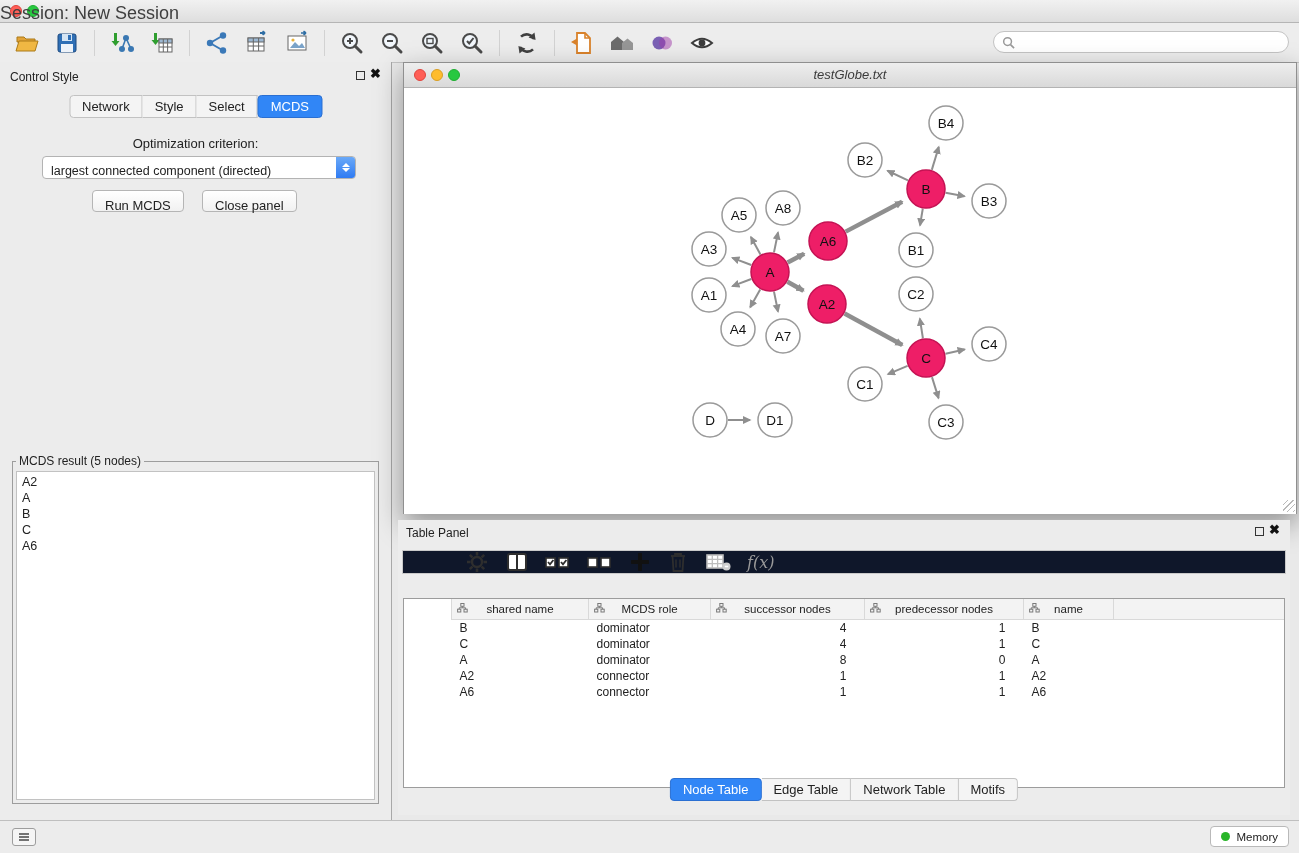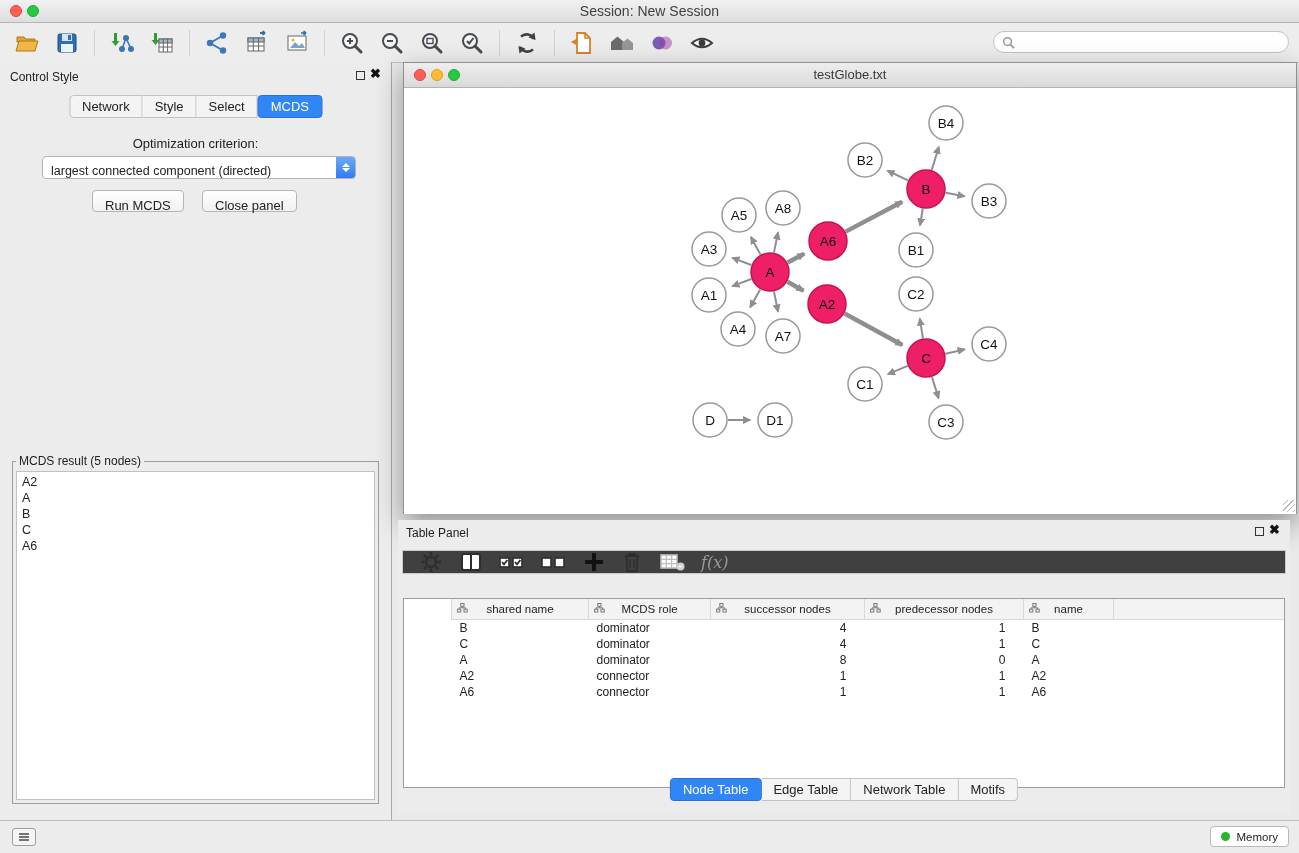--- a/index.html
+++ b/index.html
@@ -8,22 +8,22 @@
     background:#e9e9e9;font-family:"Liberation Sans",sans-serif;color:#222;
     -webkit-font-smoothing:antialiased;
   }
   
   .titlebar{
     position:absolute;left:0;top:0;width:1299px;height:22px;
     background:linear-gradient(#f1f1f1,#dedede);
     border-bottom:1px solid #b5b5b5;
   }
   .titlebar .title{
-    position:absolute;left:0;right:0;top:3px;text-align:center;
-    font-size:14px;color:#3f3f3f;
+    position:absolute;left:0;right:0;top:3px;text-align:left;
+    font-size:18px;color:#3f3f3f;
   }
   .tl-dot{position:absolute;top:5px;width:12px;height:12px;border-radius:50%;}
   .tl-red{background:#ff5f57;border:1px solid #e0443e;box-sizing:border-box;}
   .tl-yellow{background:#febc2e;border:1px solid #d89e24;box-sizing:border-box;}
   .tl-green{background:#28c840;border:1px solid #1eae31;box-sizing:border-box;}
   
   .toolbar{
     position:absolute;left:0;top:23px;width:1299px;height:39px;
     background:#ededed;border-bottom:1px solid #c3c3c3;
     display:flex;align-items:center;
@@ -86,36 +86,37 @@
   .result-item{font-size:12.5px;line-height:16px;padding:0 5px;}
   
   .net-window{
     position:absolute;left:403px;top:62px;width:894px;height:452px;box-sizing:border-box;
     background:#fff;border:1px solid #8f8f8f;
     box-shadow:0 10px 26px rgba(0,0,0,0.38);
   }
   .net-titlebar{
     position:relative;height:24px;background:linear-gradient(#eeeeee,#d9d9d9);
     border-bottom:1px solid #b3b3b3;
+    font-style:italic;
   }
   .net-titlebar .title{position:absolute;left:0;right:0;top:4px;text-align:center;font-size:13px;color:#3a3a3a;}
   .net-content{position:relative;width:892px;height:426px;background:#fff;overflow:hidden;}
   .resize-grip{
     position:absolute;right:1px;bottom:1px;width:12px;height:12px;
     background:repeating-linear-gradient(135deg,transparent 0 3px,#b9b9b9 3px 4px);
   }
   
   .table-panel{
     position:absolute;left:398px;top:520px;width:892px;height:295px;
     background:#ececec;box-sizing:border-box;
   }
   .tp-toolbar{
     position:absolute;left:4px;right:4px;top:30px;height:24px;box-sizing:border-box;
-    background:#404040;border:1px solid #c9c9c9;
-    display:flex;align-items:center;
+    background:#0f172a;border:1px solid #c9c9c9;
+    display:flex;align-items:center;padding-left:46px;
   }
   .tp-icon{margin-left:16px;display:inline-flex;align-items:center;justify-content:center;}
   .fx-label{margin-left:16px;font-family:"DejaVu Serif",serif;font-style:italic;font-size:16px;color:#9a9a9a;}
   .tp-table-wrap{
     position:absolute;left:5px;right:5px;top:78px;height:190px;
     background:#fff;border:1px solid #9c9c9c;overflow:hidden;box-sizing:border-box;
   }
   table.node-table{border-collapse:collapse;width:100%;table-layout:fixed;margin-left:47px;}
   .node-table th{
     height:18px;background:#f3f3f3;border:1px solid #d9d9d9;border-top:none;

